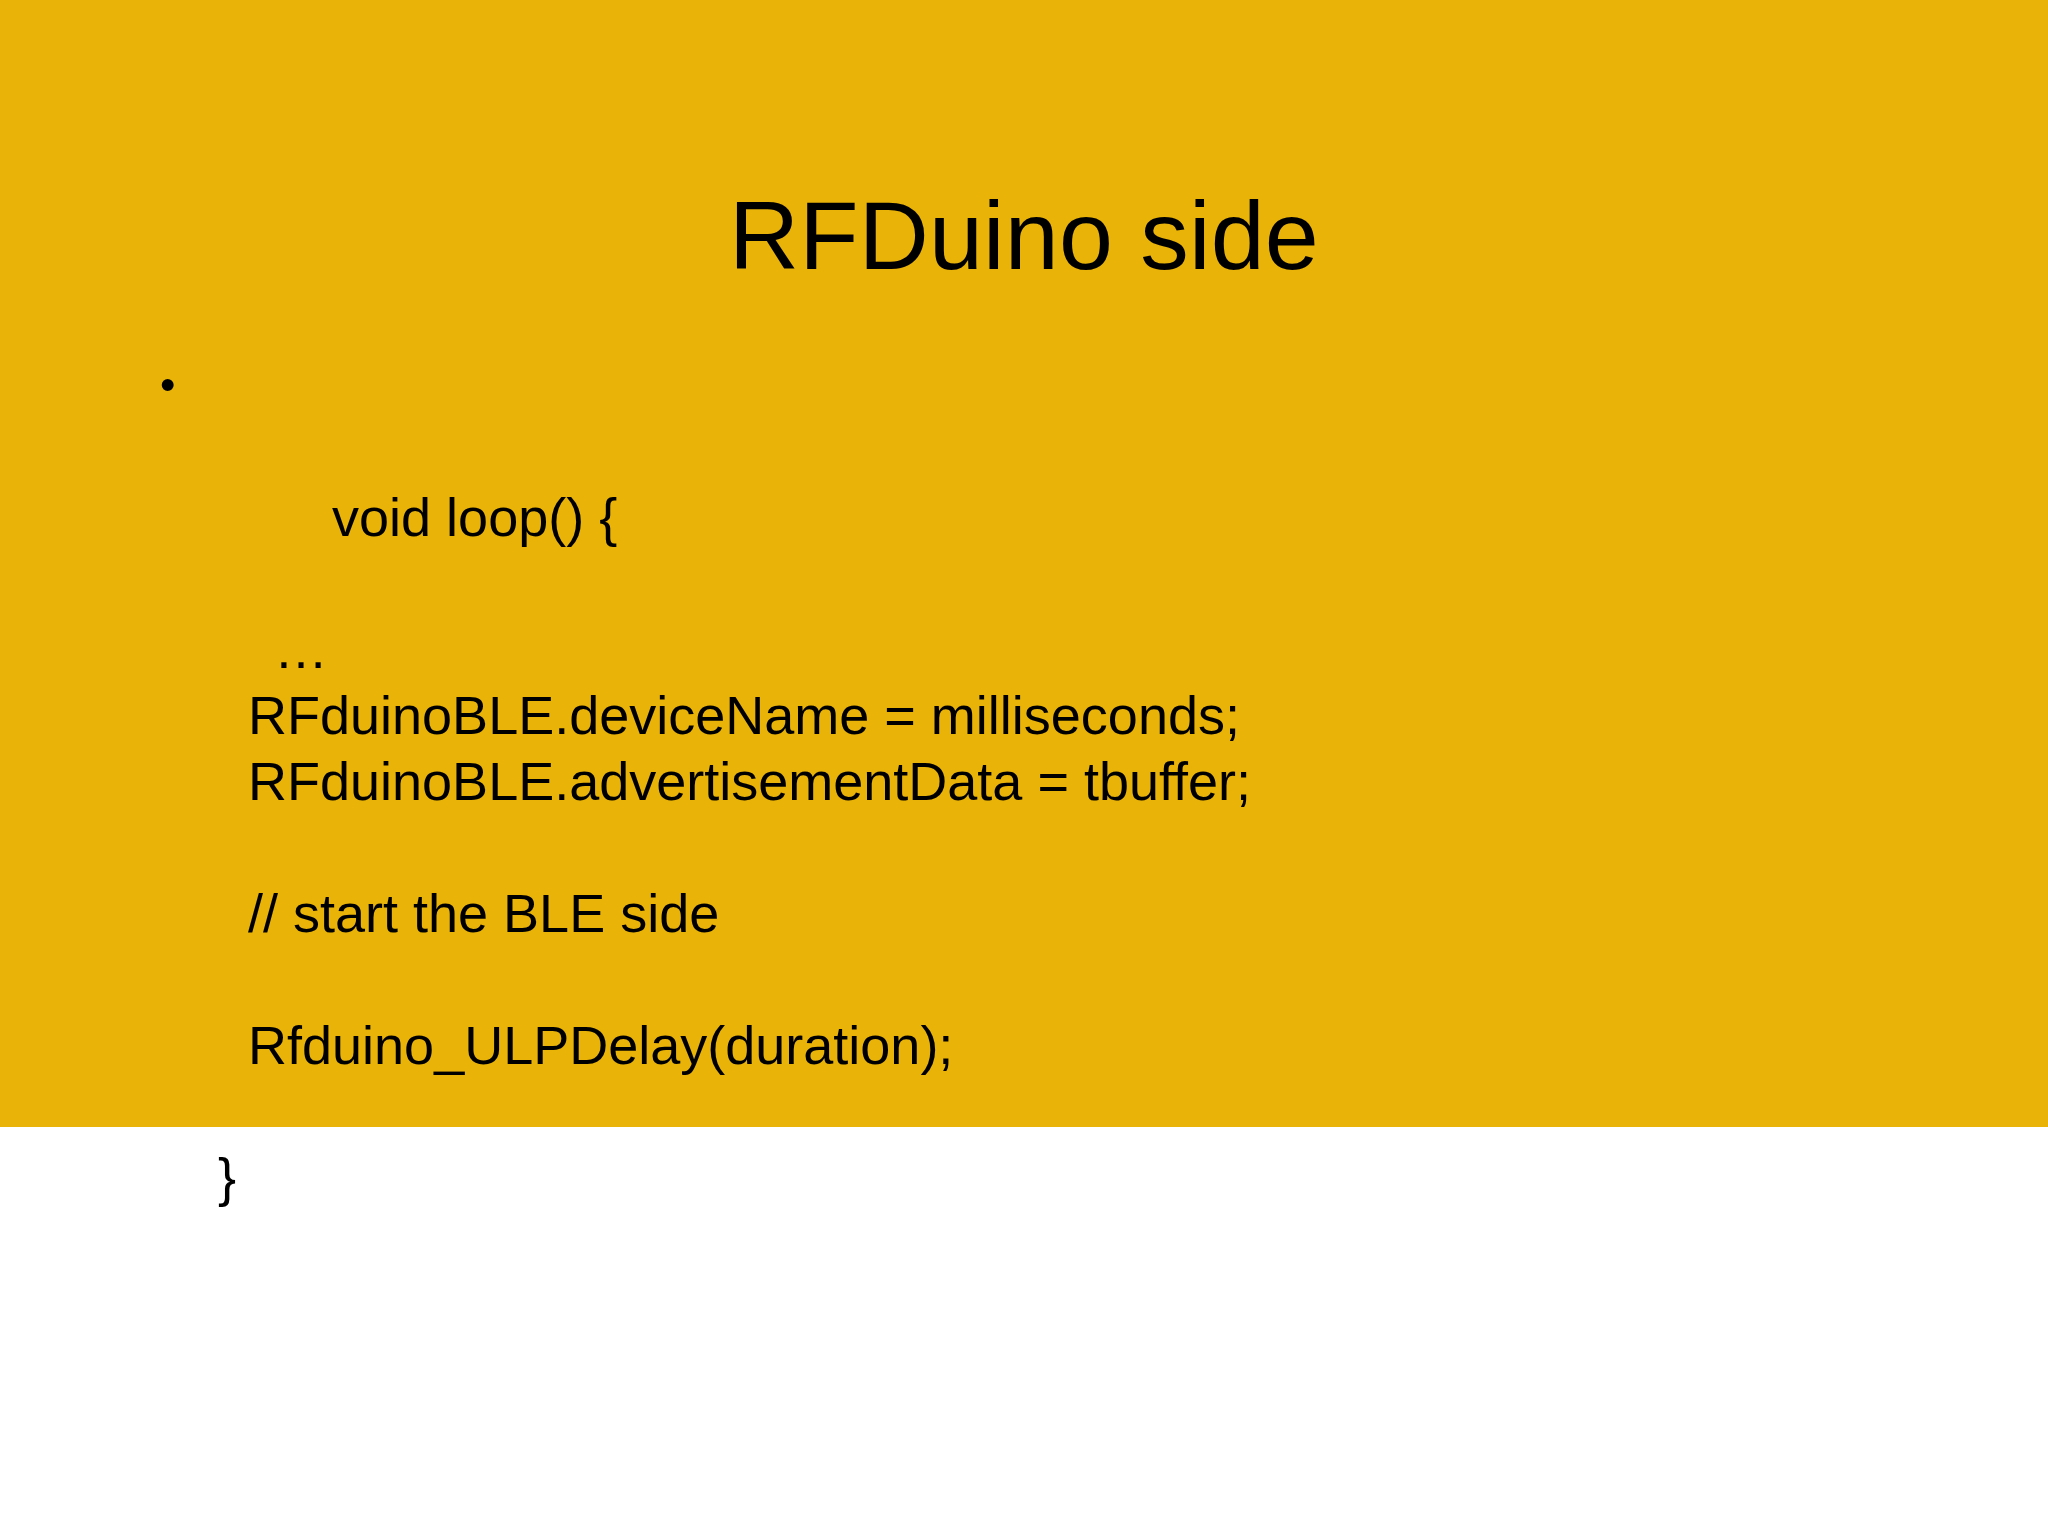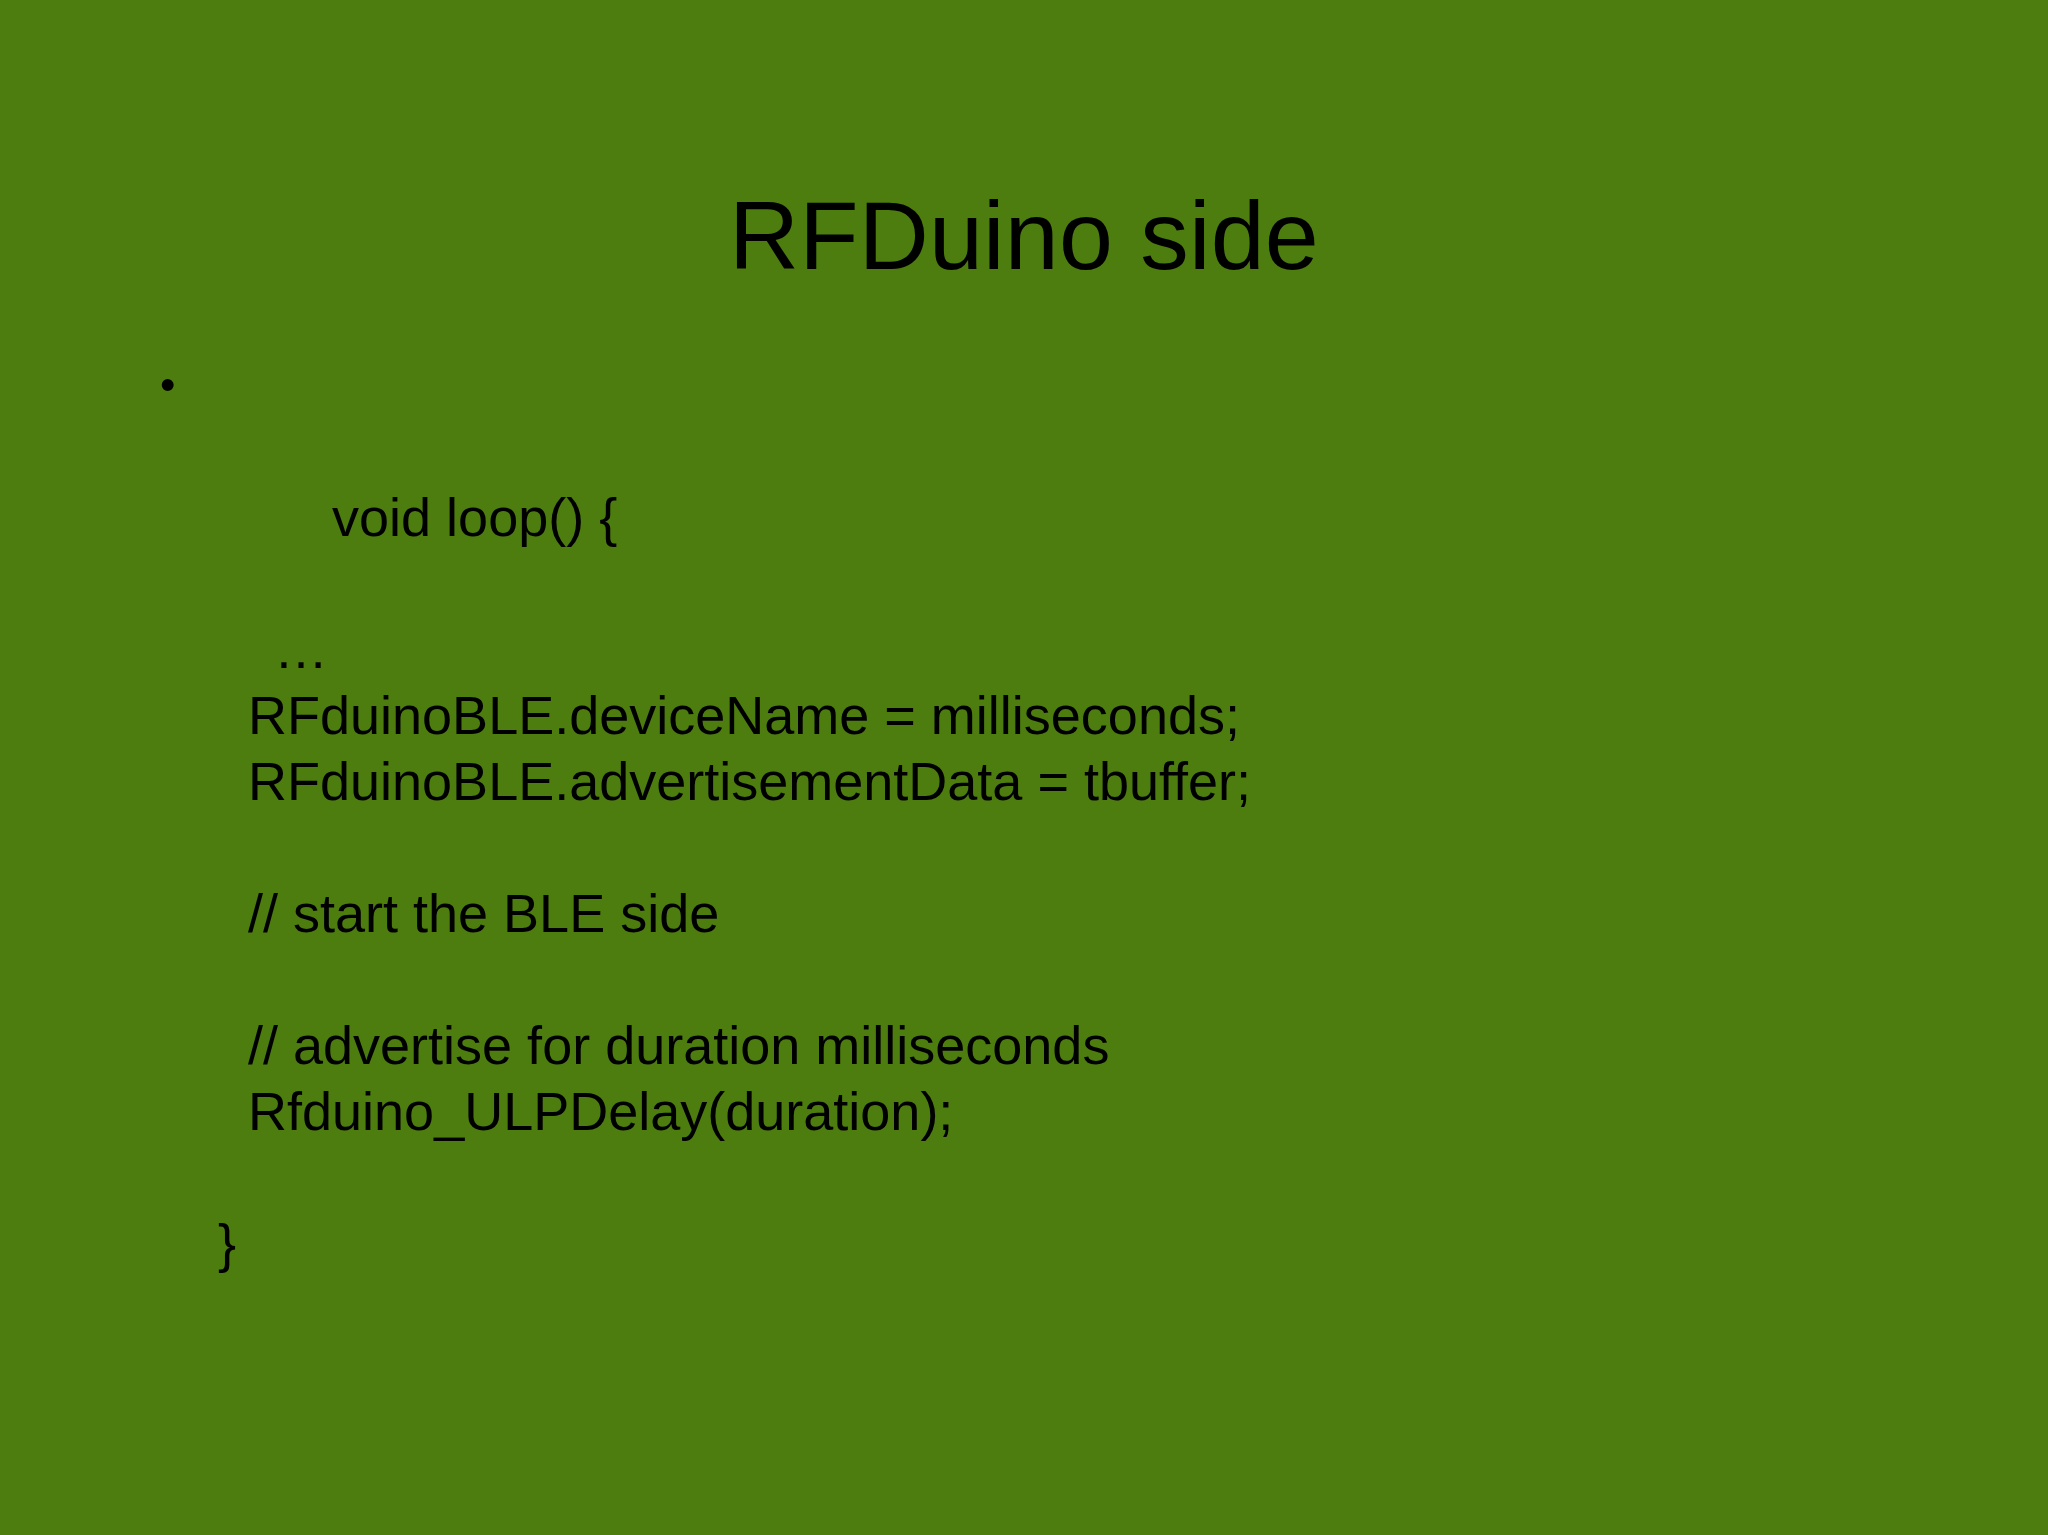--- a/index.html
+++ b/index.html
@@ -13,22 +13,22 @@
     height: 1535px;
     overflow: hidden;
     font-family: "Liberation Sans", sans-serif;
     color: #000000;
     -webkit-font-smoothing: antialiased;
   }
 
   .slide {
     position: relative;
     width: 2048px;
-    height: 1535px;
-    background: #4d7c0f;
+    height: 1127px;
+    background: #eab308;
     box-sizing: border-box;
     padding-left: 8px;
   }
 
   
   .slide-title {
     position: absolute;
     left: 0;
     top: 118px;
     width: 2048px;
@@ -119,21 +119,20 @@
         <span class="bullet-text">void loop() {</span>
       </div>
 
       <div class="code-lines">
         <div class="code-line indent-ellipsis">…</div>
         <div class="code-line">RFduinoBLE.deviceName = milliseconds;</div>
         <div class="code-line">RFduinoBLE.advertisementData = tbuffer;</div>
         <div class="code-line blank"></div>
         <div class="code-line">// start the BLE side</div>
         <div class="code-line blank"></div>
-        <div class="code-line">// advertise for duration milliseconds</div>
         <div class="code-line">Rfduino_ULPDelay(duration);</div>
         <div class="code-line blank"></div>
         <div class="code-line outdent-brace">}</div>
       </div>
 
     </div>
   </div>
 </div>
 
 </body></html>

